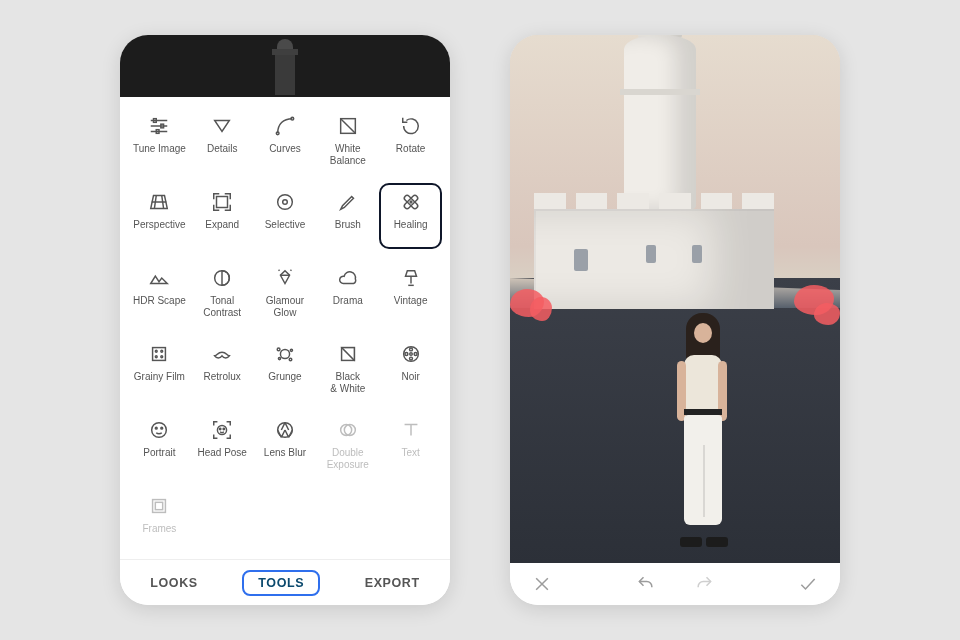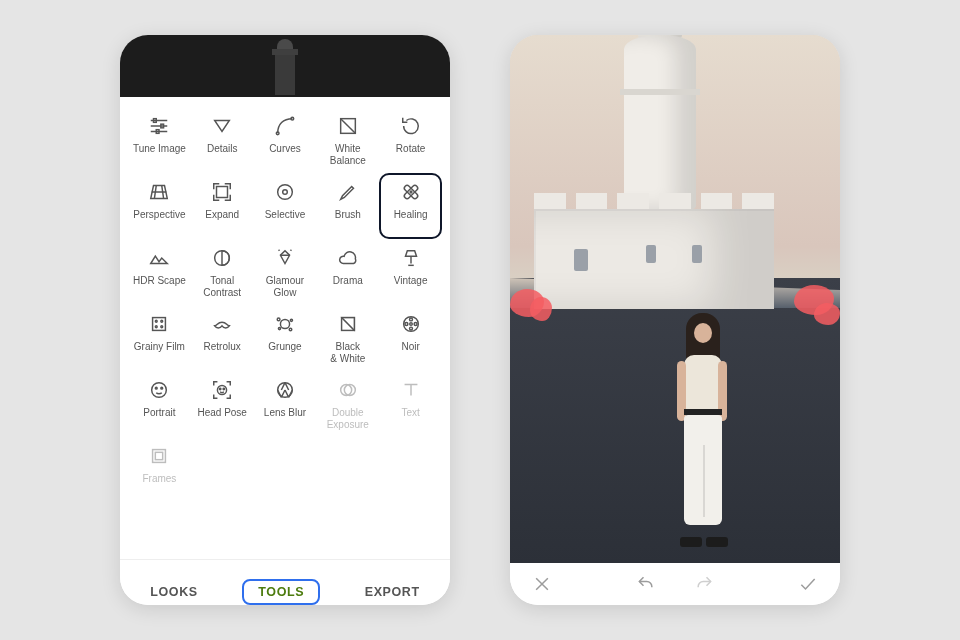--- a/index.html
+++ b/index.html
@@ -48,20 +48,21 @@
   }
   .grid-wrap {
     flex:1;
     overflow:hidden;
     position:relative;
   }
   .tool-grid {
     padding: 10px 8px 0 8px;
     display: grid;
     grid-template-columns: repeat(5, 1fr);
+    row-gap: 10px;
   }
   .tool {
     display:flex;
     flex-direction:column;
     align-items:center;
     justify-content:flex-start;
     padding: 6px 2px 4px 2px;
     border-radius: 10px;
     cursor:pointer;
     min-height: 66px;
@@ -84,35 +85,35 @@
     margin-top:4px;
     white-space:pre-line;
   }
   .fade-row .tool-label { color:#bdbdbd; }
   .fade-row .icon svg, .fade-row .icon { color:#bdbdbd; }
   .fade-row .icon svg * { stroke:#bdbdbd; }
   .bottom-bar {
     height: 46px;
     border-top: 1px solid #eee;
     display:flex;
-    align-items:flex-end;
+    align-items:center;
     justify-content:space-around;
     background:#fff;
   }
   .bottom-item {
     font-size: 12.5px;
     font-weight:600;
     letter-spacing:0.6px;
     color:#555;
     padding:6px 16px;
     border-radius:8px;
     cursor:pointer;
   }
   .bottom-item.active {
-    color:#4d7c0f;
+    color:#0c4a6e;
     border: 2px solid #2f6fed;
     padding:4px 14px;
   }
   
   .right .photo {
     flex:1;
     position:relative;
     overflow:hidden;
     background: linear-gradient(#d9cfc3 0%, #d9cfc3 46%, #3b3f48 46%, #2c3038 100%);
   }

